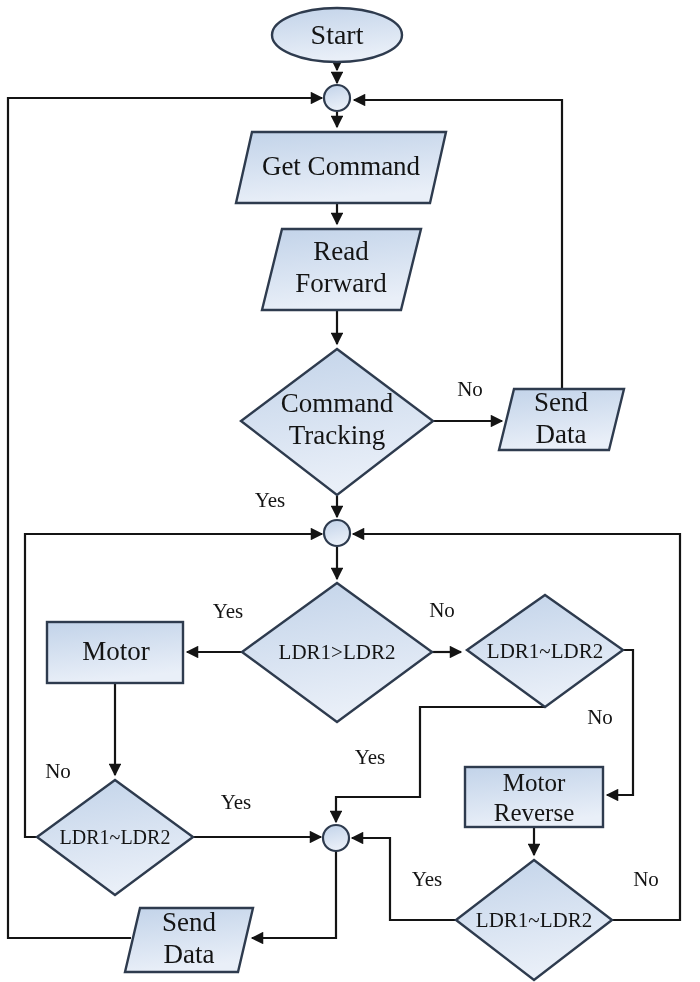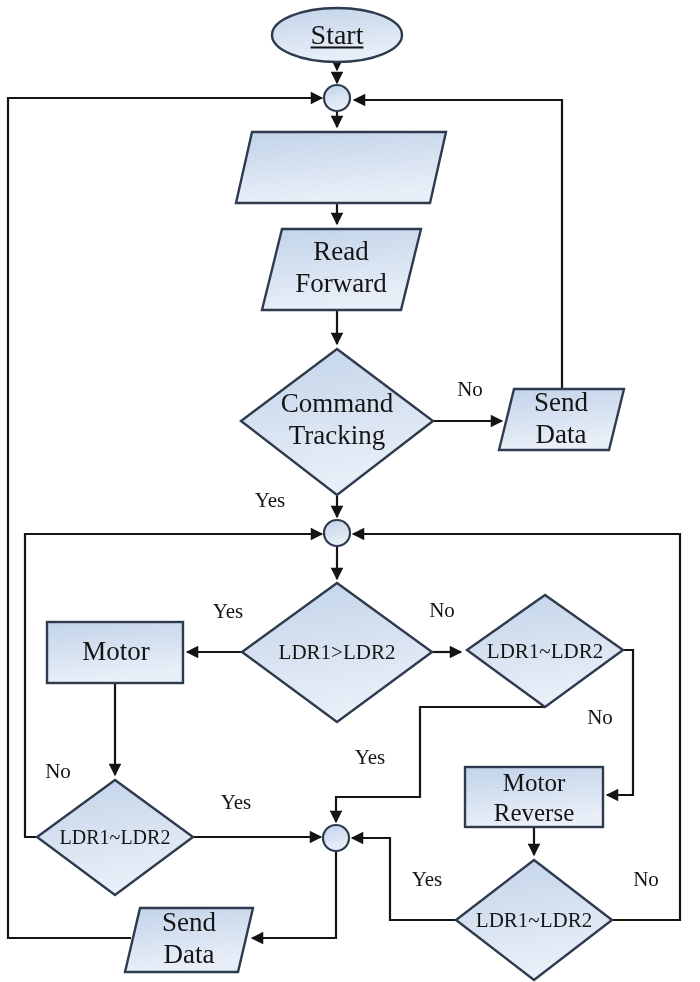--- a/index.html
+++ b/index.html
@@ -8,21 +8,21 @@
     font-family:"Liberation Serif","DejaVu Serif",serif;overflow:hidden;
   }
   .canvas svg{position:absolute;left:0;top:0;}
   .lbl{
     position:absolute;transform:translate(-50%,-50%);
     color:#141414;text-align:center;white-space:nowrap;line-height:1.18;
     font-family:"Liberation Serif","DejaVu Serif",serif;
   }
   .lbl span{display:block;text-align:center;}
   .node{font-size:27px;}
-  .big{font-size:28px;text-decoration:underline;}
+  .big{font-size:28px;}
   .small{font-size:21px;}
   .edge{font-size:21px;}
 </style>
 </head>
 <body>
 
 <div class="canvas">
 
   <svg width="700" height="982" viewBox="0 0 700 982">
     <defs>
@@ -72,20 +72,21 @@
       <polygon points="115,780 193,837 115,895 37,837"></polygon>
       <polygon points="545,595 623,650 545,707 467,650"></polygon>
       <rect x="465" y="767" width="138" height="60"></rect>
       <circle cx="336" cy="838" r="13" stroke-width="2.2"></circle>
       <polygon points="534,860 612,920 534,980 456,920"></polygon>
       <polygon points="140,908 253,908 238,972 125,972"></polygon>
     </g>
   </svg>
 
   <div class="lbl big" style="left:337px;top:35px;">Start</div>
+  <div class="lbl node" style="left:341px;top:167px;">Get Command</div>
   <div class="lbl node" style="left:341px;top:268px;">
     <span>Read</span>
     <span>Forward</span>
   </div>
   <div class="lbl node" style="left:337px;top:420px;">
     <span>Command</span>
     <span>Tracking</span>
   </div>
   <div class="lbl node" style="left:561px;top:419px;">
     <span>Send</span>

